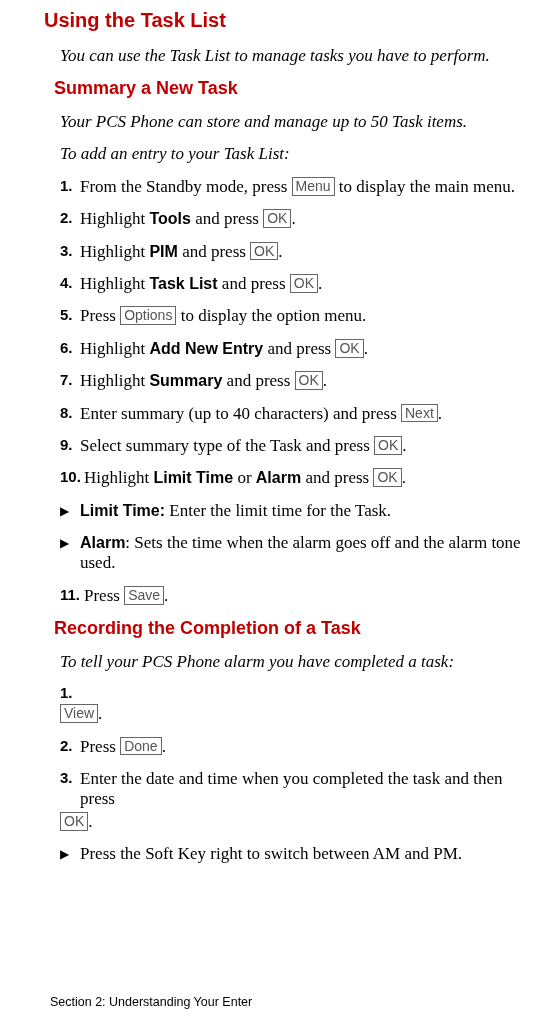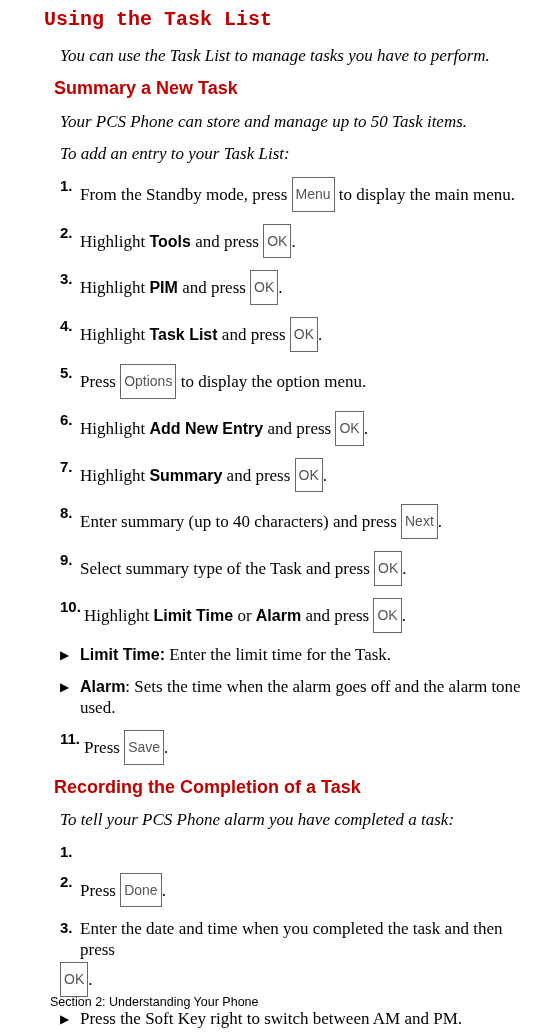--- a/index.html
+++ b/index.html
@@ -9,21 +9,21 @@
     height: 1033px;
     background: #fff;
     font-family: Georgia, 'Times New Roman', serif;
     color: #000;
     padding: 6px 18px 0 24px;
     position: relative;
     font-size: 17px;
     line-height: 1.2;
   }
   .h1 {
-    font-family: Liberation Mono, monospace;
+    font-family: Liberation Sans, sans-serif;
     font-weight: bold;
     font-size: 20px;
     color: #c00000;
     margin: 2px 0 14px 20px;
   }
   .h2 {
     font-family: Arial, Helvetica, sans-serif;
     font-weight: bold;
     font-size: 18px;
     color: #c00000;
@@ -49,21 +49,21 @@
     flex: 1;
     min-width: 0;
   }
   .cont {
     flex-basis: 100%;
     margin-top: 2px;
   }
   .keycap {
     display: inline-block;
     border: 1px solid #666;
-    padding: 8px 3px;
+    padding: 0 3px;
     font-family: Arial, Helvetica, sans-serif;
     font-size: 14px;
     color: #555;
     line-height: 1.2;
     vertical-align: 1px;
   }
   .b {
     font-family: Arial, Helvetica, sans-serif;
     font-weight: bold;
     font-size: 16px;
@@ -162,33 +162,34 @@
 <div class="step">
   <span class="num" style="flex-basis:24px">11.</span>
   <span class="body"><span>Press </span><span class="keycap">Save</span><span>.</span></span>
 </div>
 
 <div class="h2">Recording the Completion of a Task</div>
 <div class="intro">To tell your PCS Phone alarm you have completed a task:</div>
 
 <div class="step">
   <span class="num">1.</span>
+  <span class="cont"><span class="keycap">View</span><span>.</span></span>
 </div>
 
 <div class="step">
   <span class="num">2.</span>
   <span class="body"><span>Press </span><span class="keycap">Done</span><span>.</span></span>
 </div>
 
 <div class="step">
   <span class="num">3.</span>
   <span class="body"><span>Enter the date and time when you completed the task and then press </span></span>
   <span class="cont"><span class="keycap">OK</span><span>.</span></span>
 </div>
 
 <div class="bullet">
   <span class="tri">▶</span>
   <span class="body">Press the Soft Key right to switch between AM and PM.</span>
 </div>
 
 <div class="footer">
-  <div class="line1">Section 2: Understanding Your Phone</div>
+  <div class="line1">Section 2: Understanding Your Enter</div>
 </div>
 
 </body></html>

